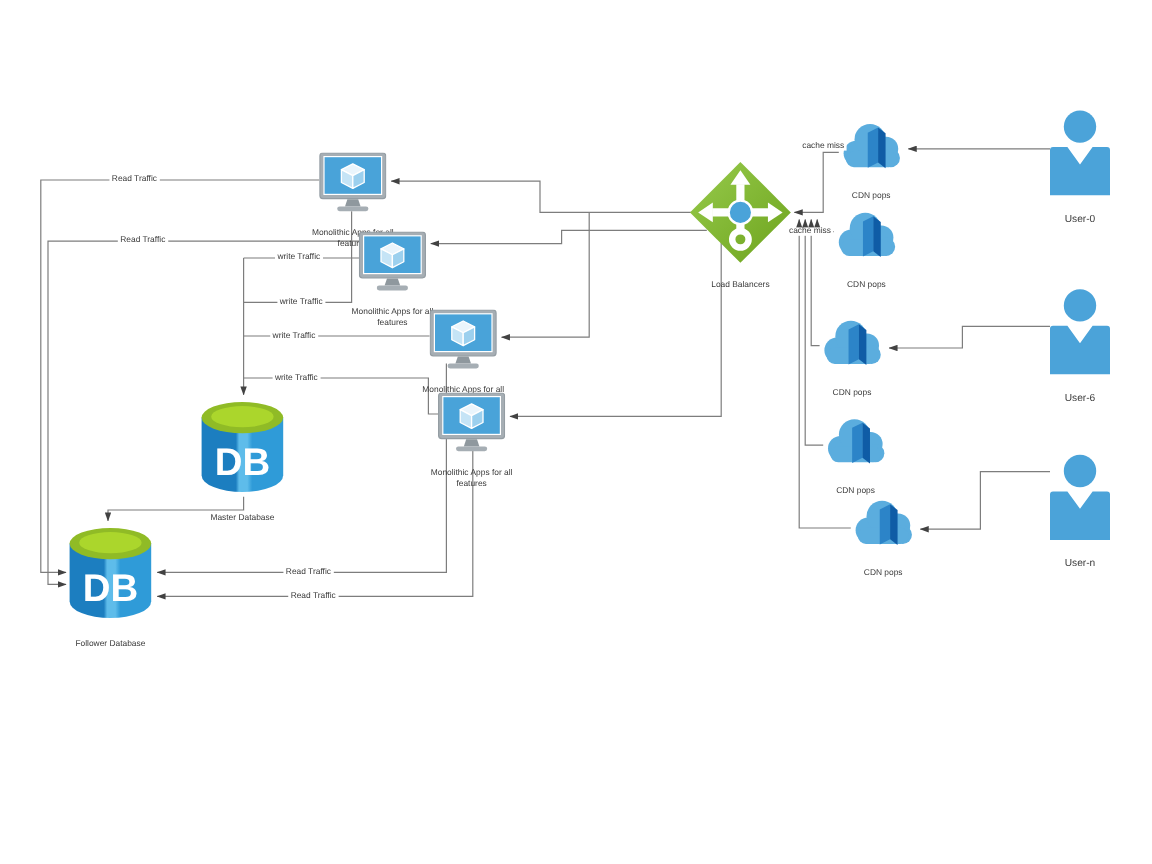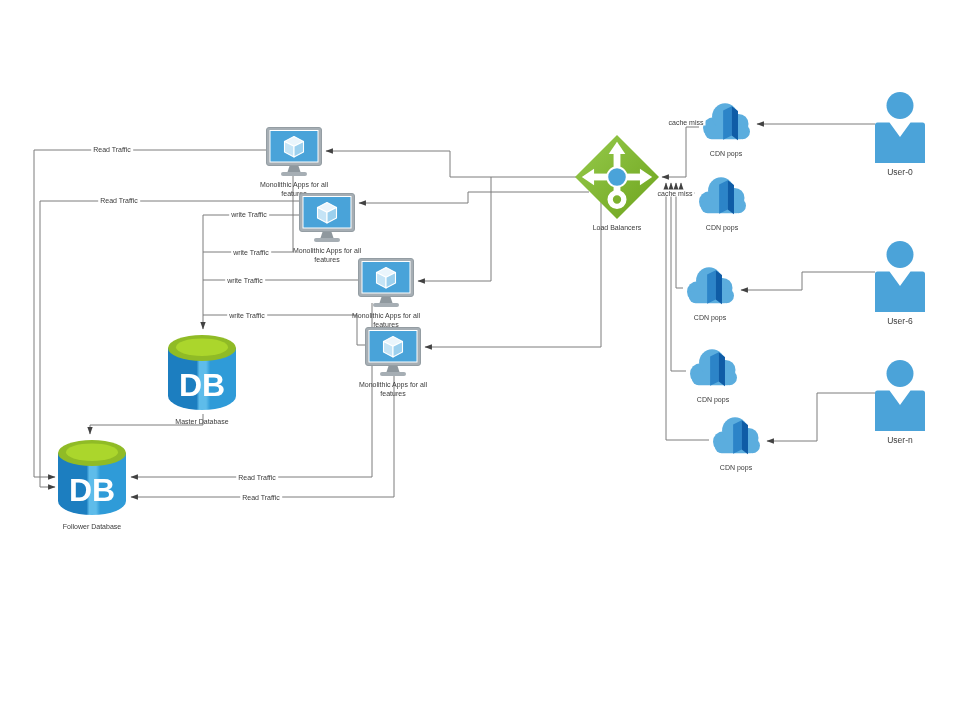--- a/index.html
+++ b/index.html
@@ -1,20 +1,20 @@
 <!DOCTYPE html>
 <html><head>
 <meta charset="utf-8">
 <style>
   html,body{margin:0;padding:0;background:#ffffff;}
   #canvas{position:relative;width:960px;height:720px;background:#ffffff;overflow:hidden;
           font-family:"Liberation Sans",sans-serif;}
   #edges{position:absolute;left:0;top:0;z-index:1;}
   .node{position:absolute;z-index:2;display:flex;flex-direction:column;align-items:center;}
-  .nlabel{margin-top:4px;font-size:7px;line-height:1.25;text-align:center;color:#3a3a3a;}
+  .nlabel{margin-top:14px;font-size:7px;line-height:1.25;text-align:center;color:#3a3a3a;}
   .ulabel{font-size:8.5px;}
   .elabel{position:absolute;z-index:3;transform:translate(-50%,-50%);font-size:7px;color:#3a3a3a;
           background:#ffffff;padding:0 2px;white-space:nowrap;}
   svg.icon{display:block;}
 </style>
 </head>
 <body>
 
 <div id="canvas">
 
@@ -181,21 +181,21 @@
         <use href="#sym-user"></use>
       </svg>
     <div class="nlabel ulabel">User-0</div>
   </div>
   <div class="node" style="left:860px;top:240px;width:80px">
     <svg class="icon" width="52" height="72">
         <use href="#sym-user"></use>
       </svg>
     <div class="nlabel ulabel">User-6</div>
   </div>
-  <div class="node" style="left:860px;top:359px;width:80px">
+  <div class="node" style="left:860px;top:378px;width:80px">
     <svg class="icon" width="52" height="72">
         <use href="#sym-user"></use>
       </svg>
     <div class="nlabel ulabel">User-n</div>
   </div>
 
   <div class="node" style="left:158px;top:332px;width:88px">
     <svg class="icon" width="72" height="82">
         <use href="#sym-db"></use>
       </svg>

